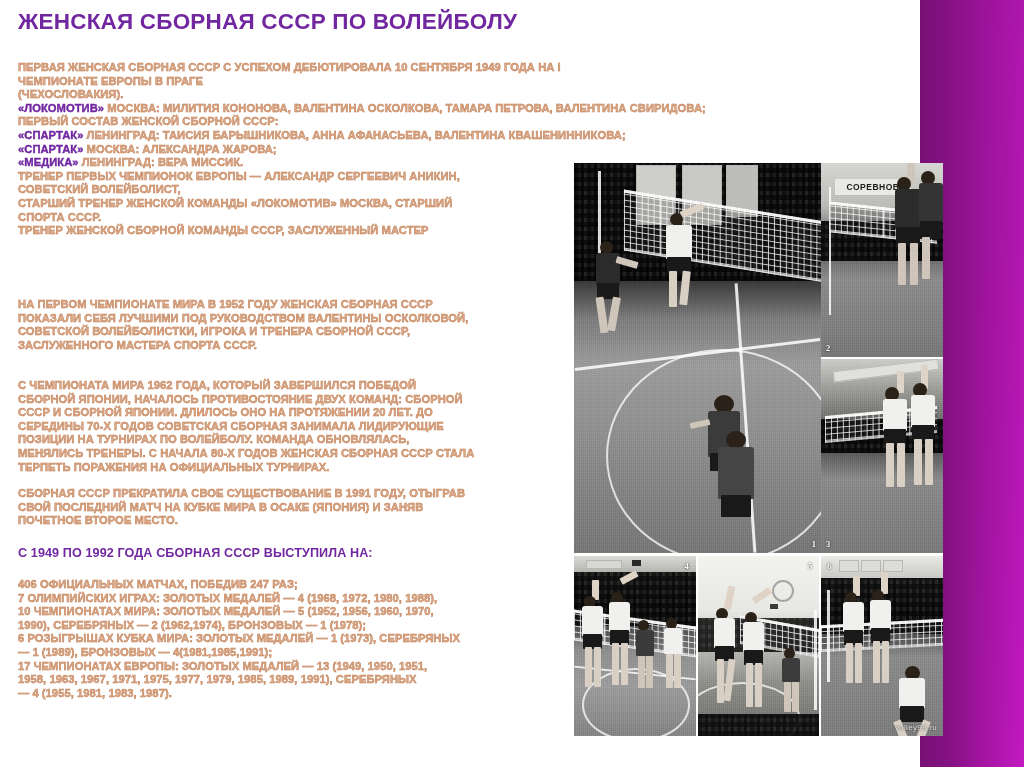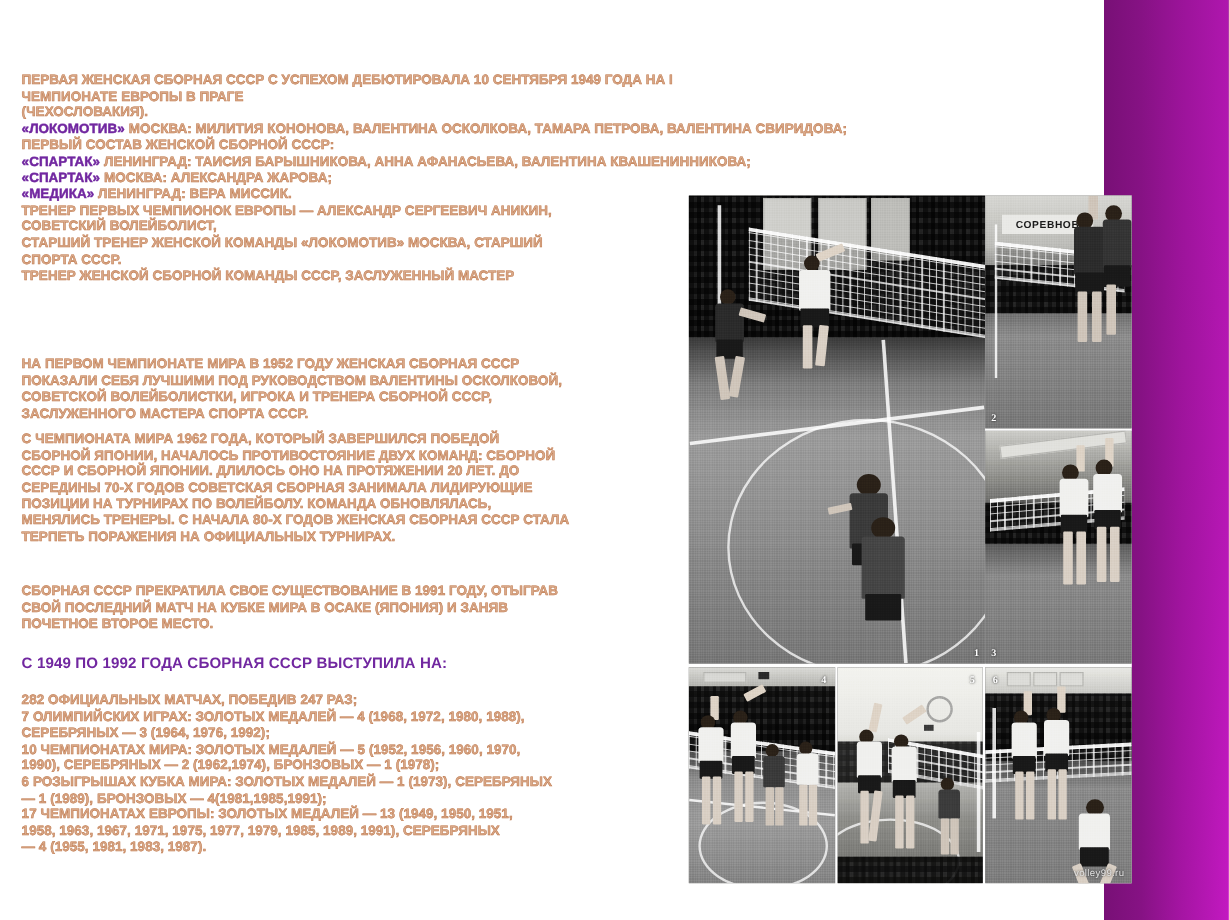--- a/index.html
+++ b/index.html
@@ -91,21 +91,21 @@
     font-size: 12.6px;
     font-weight: bold;
     color: #7127a0;
     letter-spacing: 0.1px;
     white-space: nowrap;
   }
 
   
   #p-intro     { top: 61px; }
   #p-champ52   { top: 298px; }
-  #p-champ62   { top: 360px; }
+  #p-champ62   { top: 379px; }
   #p-end91     { top: 487px; }
   #h-played    { top: 546px; }
   #p-stats     { top: 578px; }
 
   
   #collage {
     position: absolute;
     left: 574px;
     top: 163px;
     width: 369px;
@@ -269,20 +269,21 @@
 </style>
 </head>
 <body>
 
 <div id="right-band">
   <div id="right-band-inner"></div>
 </div>
 
 <div id="text-col">
 
+  <div id="page-title">ЖЕНСКАЯ СБОРНАЯ СССР ПО ВОЛЕЙБОЛУ</div>
 
   <div class="para" id="p-intro">
     <span class="wrapline">ПЕРВАЯ ЖЕНСКАЯ СБОРНАЯ СССР С УСПЕХОМ ДЕБЮТИРОВАЛА 10 СЕНТЯБРЯ 1949 ГОДА НА I ЧЕМПИОНАТЕ ЕВРОПЫ В ПРАГЕ</span>
     <span class="line">(ЧЕХОСЛОВАКИЯ).</span>
     <span class="line"><span class="club">«ЛОКОМОТИВ»</span><span> МОСКВА: МИЛИТИЯ КОНОНОВА, ВАЛЕНТИНА ОСКОЛКОВА, ТАМАРА ПЕТРОВА, ВАЛЕНТИНА СВИРИДОВА;</span></span>
 
     <span class="line">ПЕРВЫЙ СОСТАВ ЖЕНСКОЙ СБОРНОЙ СССР:</span>
     <span class="line"><span class="club">«СПАРТАК»</span><span> ЛЕНИНГРАД: ТАИСИЯ БАРЫШНИКОВА, АННА АФАНАСЬЕВА, ВАЛЕНТИНА КВАШЕНИННИКОВА;</span></span>
     <span class="line"><span class="club">«СПАРТАК»</span><span> МОСКВА: АЛЕКСАНДРА ЖАРОВА;</span></span>
     <span class="line"><span class="club">«МЕДИКА»</span><span> ЛЕНИНГРАД: ВЕРА МИССИК.</span></span>
@@ -313,23 +314,22 @@
 
   <div class="para" id="p-end91">
     <span class="line">СБОРНАЯ СССР ПРЕКРАТИЛА СВОЕ СУЩЕСТВОВАНИЕ В 1991 ГОДУ, ОТЫГРАВ</span>
     <span class="line">СВОЙ ПОСЛЕДНИЙ МАТЧ НА КУБКЕ МИРА В ОСАКЕ (ЯПОНИЯ) И ЗАНЯВ</span>
     <span class="line">ПОЧЕТНОЕ ВТОРОЕ МЕСТО.</span>
   </div>
 
   <div class="heading-purple" id="h-played">С 1949 ПО 1992 ГОДА СБОРНАЯ СССР ВЫСТУПИЛА НА:</div>
 
   <div class="para" id="p-stats">
-    <span class="line">282 ОФИЦИАЛЬНЫХ МАТЧАХ, ПОБЕДИВ 247 РАЗ;</span>
+    <span class="line">406 ОФИЦИАЛЬНЫХ МАТЧАХ, ПОБЕДИВ 247 РАЗ;</span>
     <span class="line">7 ОЛИМПИЙСКИХ ИГРАХ: ЗОЛОТЫХ МЕДАЛЕЙ — 4 (1968, 1972, 1980, 1988),</span>
-    <span class="line">СЕРЕБРЯНЫХ — 3 (1964, 1976, 1992);</span>
     <span class="line">10 ЧЕМПИОНАТАХ МИРА: ЗОЛОТЫХ МЕДАЛЕЙ — 5 (1952, 1956, 1960, 1970,</span>
     <span class="line">1990), СЕРЕБРЯНЫХ — 2 (1962,1974), БРОНЗОВЫХ — 1 (1978);</span>
     <span class="line">6 РОЗЫГРЫШАХ КУБКА МИРА: ЗОЛОТЫХ МЕДАЛЕЙ — 1 (1973), СЕРЕБРЯНЫХ</span>
     <span class="line">— 1 (1989), БРОНЗОВЫХ — 4(1981,1985,1991);</span>
     <span class="line">17 ЧЕМПИОНАТАХ ЕВРОПЫ: ЗОЛОТЫХ МЕДАЛЕЙ — 13 (1949, 1950, 1951,</span>
     <span class="line">1958, 1963, 1967, 1971, 1975, 1977, 1979, 1985, 1989, 1991), СЕРЕБРЯНЫХ</span>
     <span class="line">— 4 (1955, 1981, 1983, 1987).</span>
   </div>
 </div>
 

